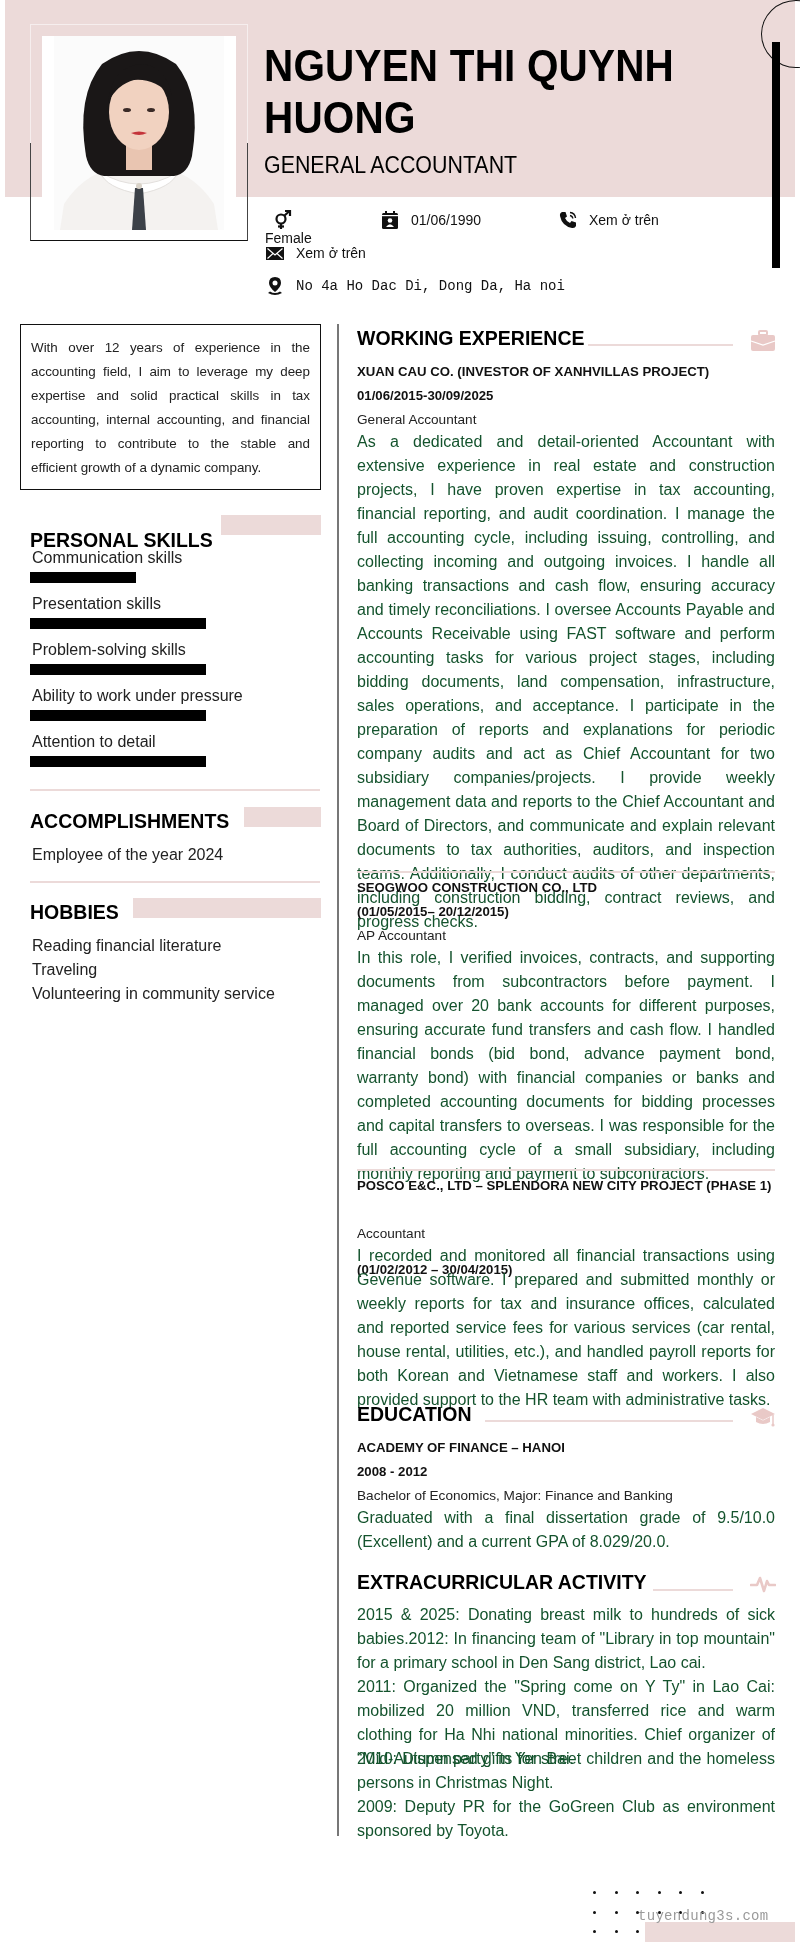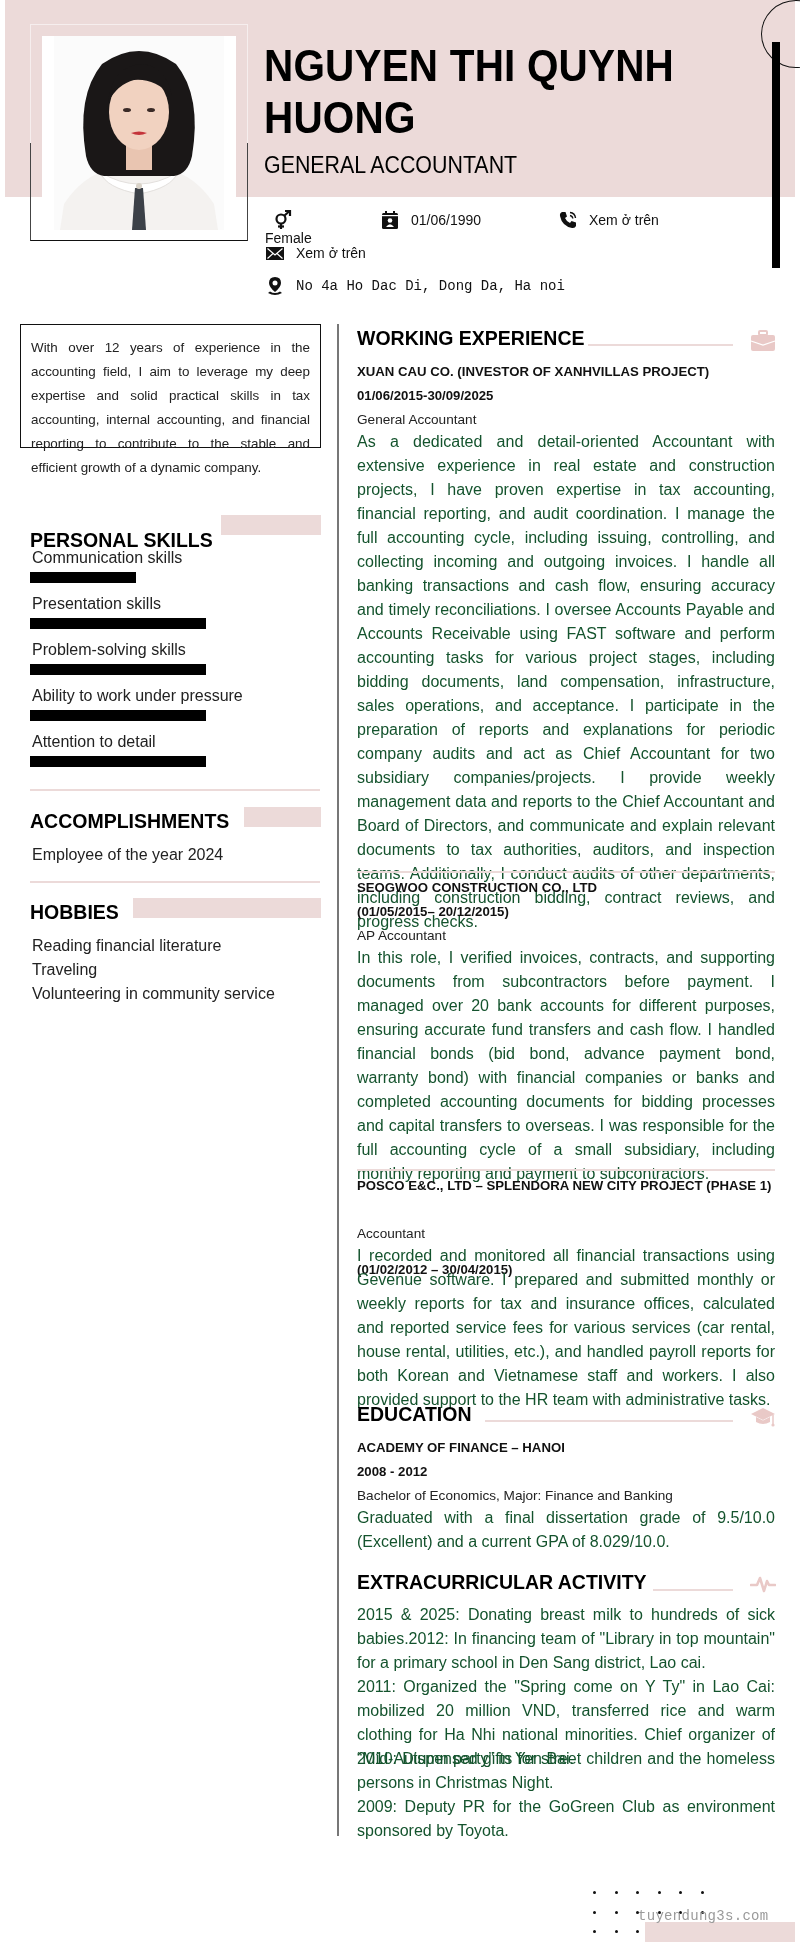--- a/index.html
+++ b/index.html
@@ -15,21 +15,21 @@
   .photo { position: absolute; left: 42px; top: 36px; width: 194px; height: 194px; background: #fff; overflow: hidden; }
   .photo svg { width: 100%; height: 100%; display: block; }
 
   .name { position: absolute; left: 264px; top: 40px; width: 500px; font-family: "Liberation Sans", sans-serif; font-weight: 700; font-size: 44px; line-height: 52px; color: #000; letter-spacing: 0.2px; transform: scaleX(0.92); transform-origin: left top; }
   .job-title { position: absolute; left: 264px; top: 152px; font-size: 23px; color: #000; transform: scaleX(0.93); transform-origin: left top; }
 
   .contact { position: absolute; display: flex; align-items: center; font-size: 14px; color: #111; }
   .contact .ic { width: 20px; height: 20px; margin-right: 11px; display: inline-flex; align-items: center; justify-content: center; }
   .contact .ic svg { width: 20px; height: 20px; }
 
-  .objective-box { position: absolute; left: 20px; top: 324px; width: 301px; height: 124px; border: 1.3px solid #111; padding: 11px 10px 0 10px; font-size: 13.4px; line-height: 24px; text-align: justify; color: #222; }
+  .objective-box { position: absolute; left: 20px; top: 324px; width: 301px; height: 166px; border: 1.3px solid #111; padding: 11px 10px 0 10px; font-size: 13.4px; line-height: 24px; text-align: justify; color: #222; }
 
   .col-divider { position: absolute; left: 337px; top: 324px; width: 2px; height: 1512px; background: #777; }
 
   .left-sec-title { position: absolute; left: 30px; font-weight: 700; font-size: 19.5px; color: #000; }
   .pink-block { position: absolute; background: #ecdad9; height: 20px; }
   .left-text { position: absolute; left: 32px; font-size: 16px; color: #222; }
   .skill-bar { position: absolute; left: 30px; height: 11px; background: #000; }
   .left-rule { position: absolute; left: 30px; width: 290px; height: 2px; background: #ecdad9; }
   .sec-head { position: absolute; left: 357px; display: flex; align-items: center; }
   .sec-head .t { font-weight: 700; font-size: 19.5px; color: #000; white-space: nowrap; }
@@ -222,21 +222,21 @@
         <path d="M13 3 L25 9 L13 15 L1 9 Z" fill="#e9c9c7"></path>
         <path d="M6 12 L6 17 Q13 21 20 17 L20 12 L13 15.5 Z" fill="#e9c9c7"></path>
         <line x1="23" y1="10" x2="23" y2="19" stroke="#e9c9c7" stroke-width="1.5"></line>
         <circle cx="23" cy="20" r="1.6" fill="#e9c9c7"></circle>
       </svg>
   </span>
 </div>
 <div class="job-co" style="top:1440px;">ACADEMY OF FINANCE – HANOI</div>
 <div class="job-co" style="top:1464px;">2008 - 2012</div>
 <div class="job-role" style="top:1488px;">Bachelor of Economics, Major: Finance and Banking</div>
-<div class="para" style="top:1506px;">Graduated with a final dissertation grade of 9.5/10.0 (Excellent) and a current GPA of 8.029/10.0.</div>
+<div class="para" style="top:1506px;">Graduated with a final dissertation grade of 9.5/10.0 (Excellent) and a current GPA of 8.029/20.0.</div>
 
 <div class="sec-head" style="top:1571px;">
   <span class="t">EXTRACURRICULAR ACTIVITY</span>
 </div>
 <div class="sec-head" style="top:1571px;">
   <span class="line" style="left:296px; top:18px; width:80px;"></span>
   <span class="sicon" style="left:393px; top:1px;">
     <svg viewBox="0 0 26 24">
         <path d="M1 13 L7 13 L10 6 L14 19 L17 9 L19 13 L25 13" fill="none" stroke="#e9c9c7" stroke-width="2.6" stroke-linejoin="round" stroke-linecap="round"></path>
       </svg>

